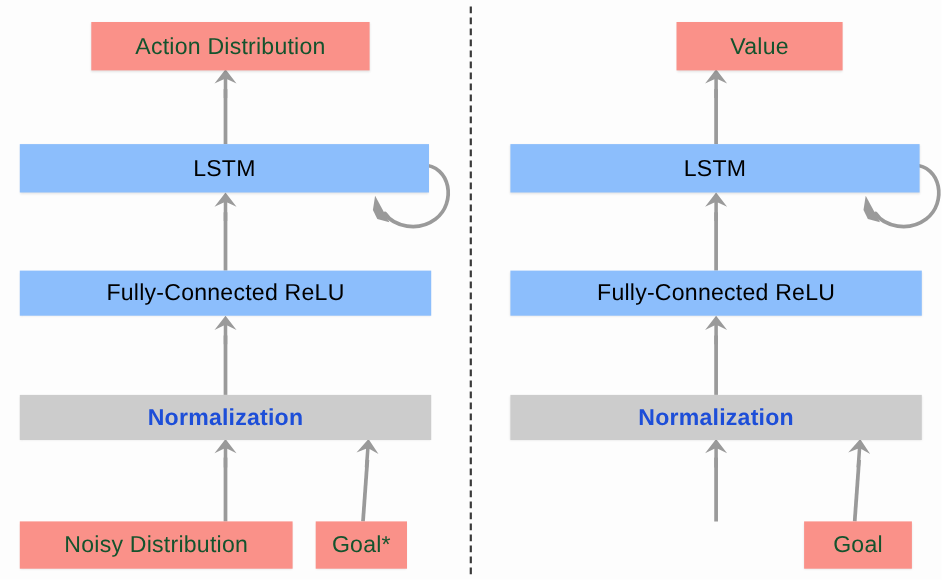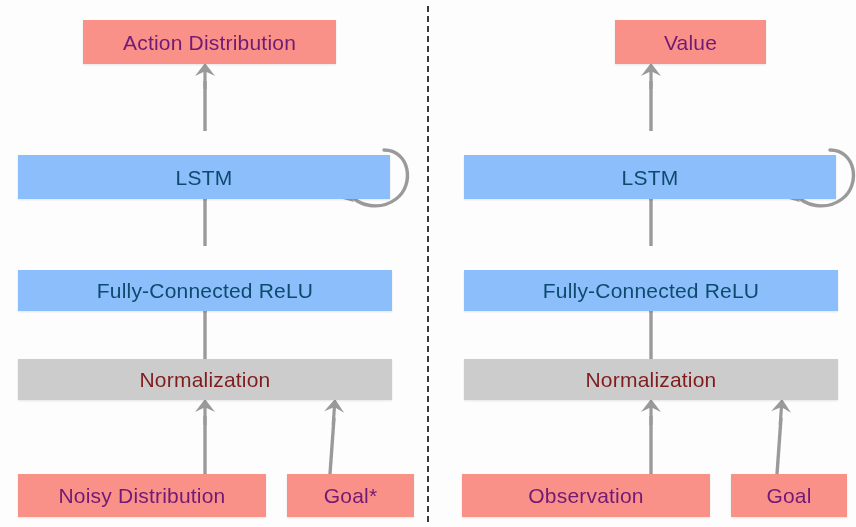--- a/index.html
+++ b/index.html
@@ -21,23 +21,23 @@
     display: flex;
     align-items: center;
     justify-content: center;
     color: #1a1208;
     font-size: 21px;
     letter-spacing: 0.2px;
     white-space: nowrap;
     line-height: 1;
     box-shadow: 0 1px 2px rgba(0,0,0,0.10);
   }
-  .node.red   { background: #fa9189; color: #701a75; }
-  .node.blue  { background: #8cbefc; color: #0c4a6e; margin-top: 24px; }
-  .node.gray  { background: #cccccc; color: #7f1d1d; }
+  .node.red   { background: #fa9189; color: #14532d; }
+  .node.blue  { background: #8cbefc; color: #000000; }
+  .node.gray  { background: #cccccc; color: #1d4ed8; font-weight: bold; }
 
   .arrow-layer {
     position: absolute;
     left: 0;
     top: 0;
     width: 856px;
     height: 527px;
     pointer-events: none;
   }
   .divider {
@@ -129,29 +129,28 @@
   <div class="node red" style="left:83px; top:20px; width:253px; height:44px;">Action Distribution</div>
 
   <div class="node blue" style="left:18px; top:131px; width:372px; height:44px;">LSTM</div>
 
   <div class="node blue" style="left:18px; top:246px; width:374px; height:41px;">Fully-Connected ReLU</div>
 
   <div class="node gray" style="left:18px; top:359px; width:374px; height:41px;">Normalization</div>
 
   <div class="node red" style="left:18px; top:474px; width:248px; height:43px;">Noisy Distribution</div>
 
-  <div class="node red" style="left:287px; top:474px; width:127px; height:43px;">Goal*</div>
+  <div class="node red" style="left:287px; top:474px; width:83px; height:43px;">Goal*</div>
 
   <div class="divider"></div>
 
   <div class="node red" style="left:577px; top:20px; width:151px; height:44px;margin-left:38px;">Value</div>
 
   <div class="node blue" style="left:464px; top:131px; width:372px; height:44px;">LSTM</div>
 
   <div class="node blue" style="left:464px; top:246px; width:374px; height:41px;">Fully-Connected ReLU</div>
 
   <div class="node gray" style="left:464px; top:359px; width:374px; height:41px;">Normalization</div>
 
-  <div class="node red" style="left:462px; top:474px; width:248px; height:43px;">Observation</div>
 
-  <div class="node red" style="left:731px; top:474px; width:116px; height:43px;">Goal</div>
+  <div class="node red" style="left:731px; top:474px; width:98px; height:43px;">Goal</div>
 
 </div>
 
 </body></html>

